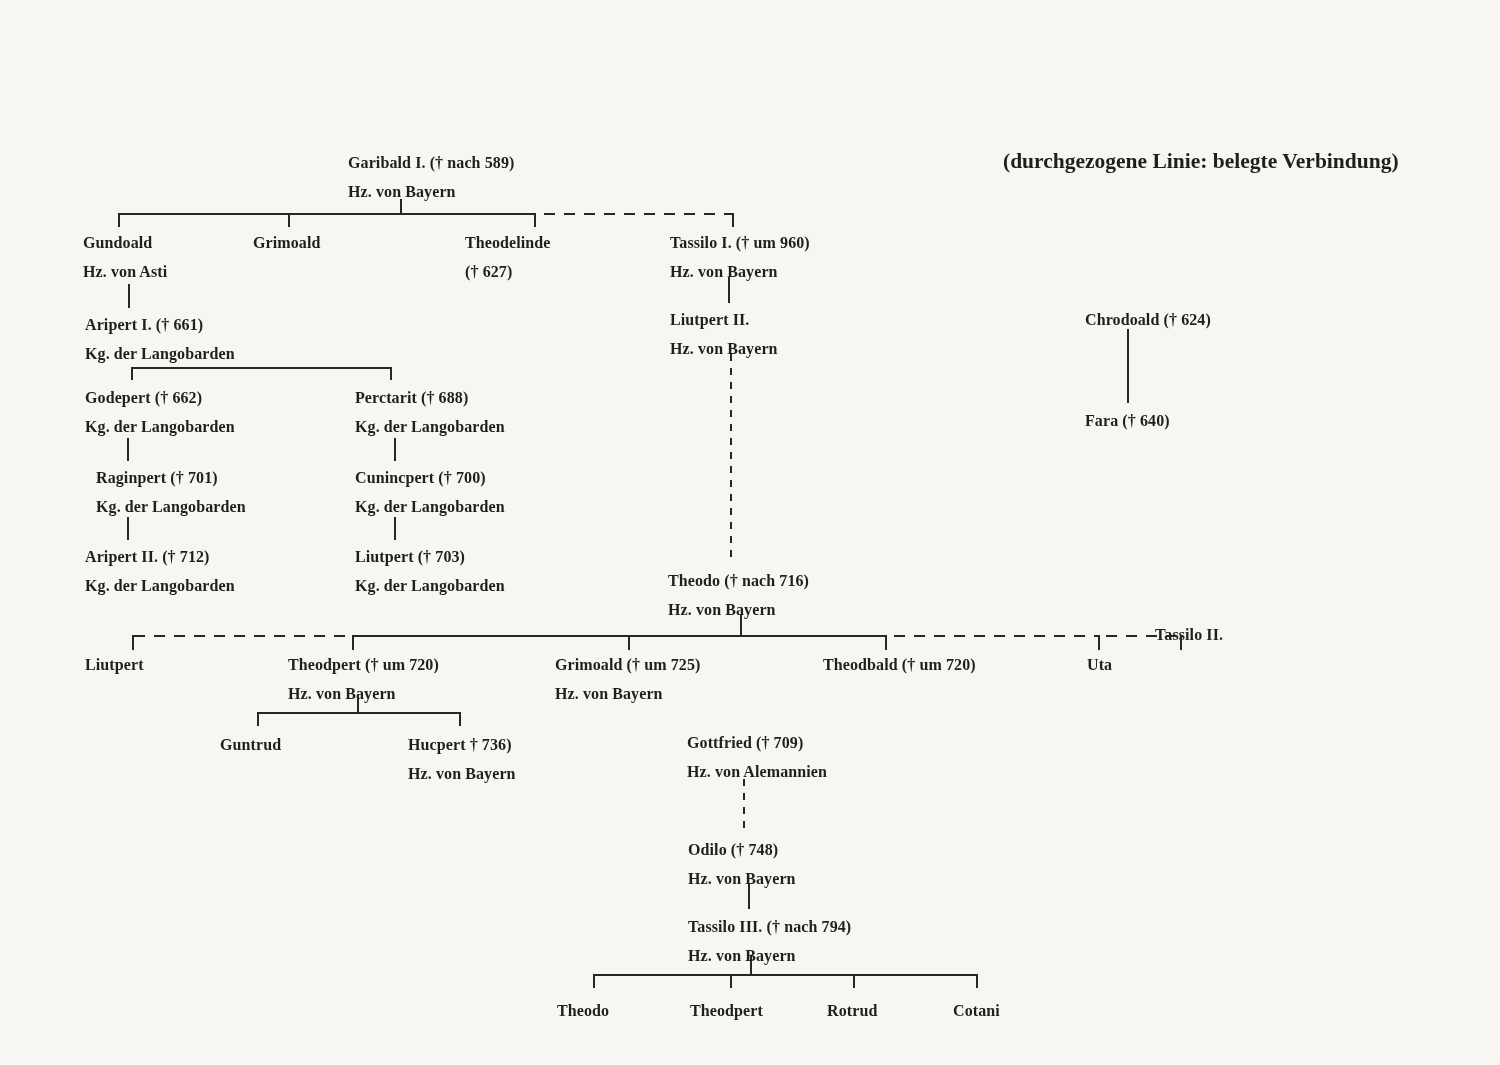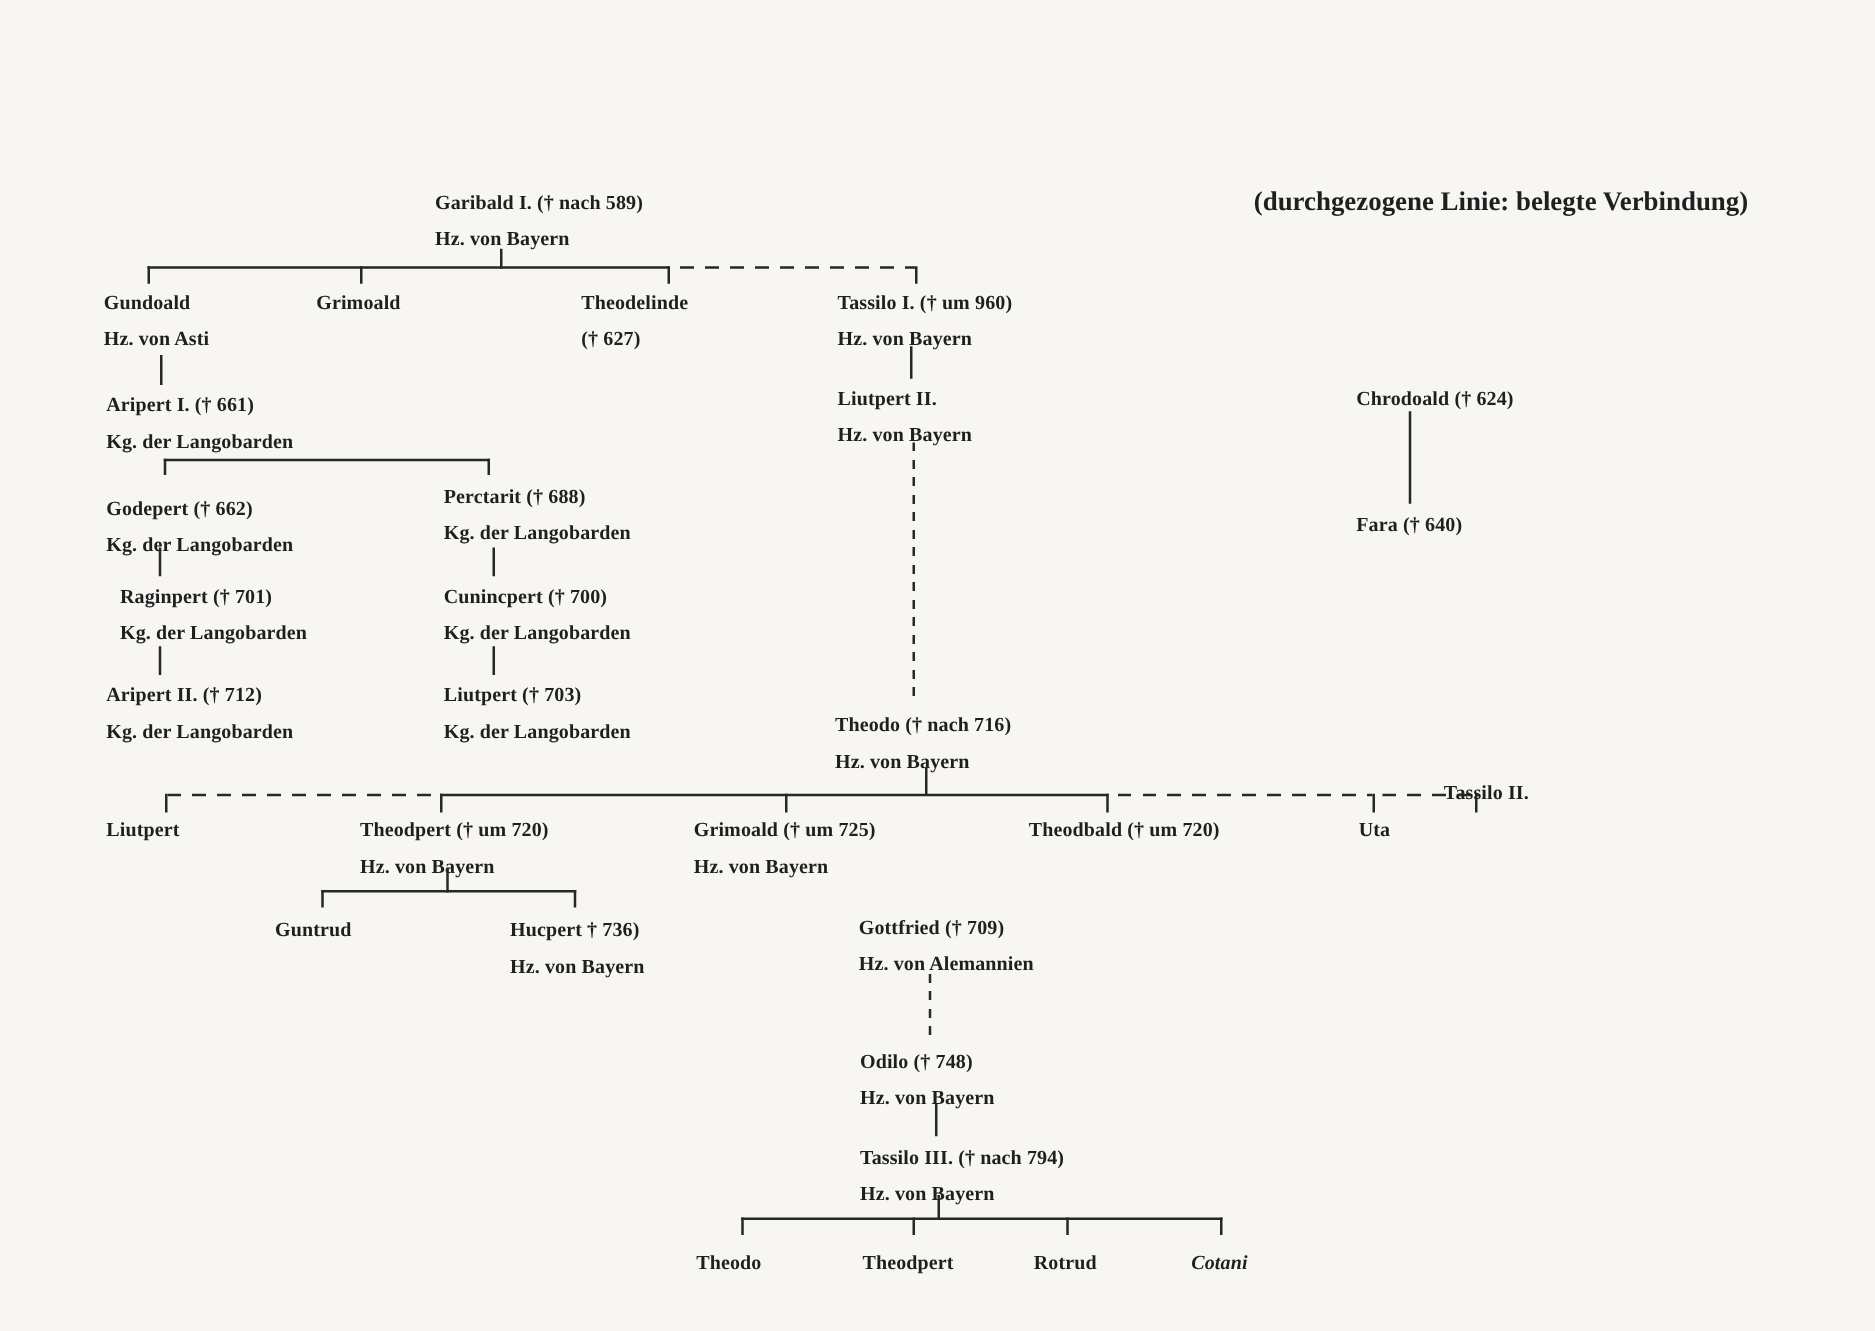--- a/index.html
+++ b/index.html
@@ -77,21 +77,21 @@
       <div class="person" style="left: 670px; top: 305px;">
         <div>Liutpert II.</div>
         <div>Hz. von Bayern</div>
       </div>
       <div class="person" style="left: 1085px; top: 305px;">
         <div>Chrodoald († 624)</div>
       </div>
       <div class="person" style="left: 1085px; top: 406px;">
         <div>Fara († 640)</div>
       </div>
-      <div class="person" style="left: 85px; top: 393px;">
+      <div class="person" style="left: 85px; top: 383px;">
         <div>Godepert († 662)</div>
         <div>Kg. der Langobarden</div>
       </div>
       <div class="person" style="left: 355px; top: 383px; font-family: Liberation Serif, serif;">
         <div>Perctarit († 688)</div>
         <div>Kg. der Langobarden</div>
       </div>
       <div class="person" style="left: 85px; top: 463px; margin-left: 11px;">
         <div>Raginpert († 701)</div>
         <div>Kg. der Langobarden</div>
@@ -153,21 +153,21 @@
       </div>
       <div class="person" style="left: 557px; top: 996px;">
         <div>Theodo</div>
       </div>
       <div class="person" style="left: 690px; top: 996px;">
         <div>Theodpert</div>
       </div>
       <div class="person" style="left: 827px; top: 996px;">
         <div>Rotrud</div>
       </div>
-      <div class="person" style="left: 953px; top: 996px; font-style: italic;">
+      <div class="person" style="left: 953px; top: 996px;">
         <div>Cotani</div>
       </div>
       <div class="conn v solid" style="left: 400px; top: 199px; height: 16px;"></div>
       <div class="conn h solid" style="left: 118px; top: 213px; width: 418px;"></div>
       <div class="conn v solid" style="left: 118px; top: 213px; height: 14px;"></div>
       <div class="conn v solid" style="left: 288px; top: 213px; height: 14px;"></div>
       <div class="conn v solid" style="left: 534px; top: 213px; height: 14px;"></div>
       <div class="conn h dashed" style="left: 544px; top: 213px; width: 188px;"></div>
       <div class="conn v solid" style="left: 732px; top: 213px; height: 14px;"></div>
       <div class="conn v solid" style="left: 128px; top: 284px; height: 24px;"></div>

